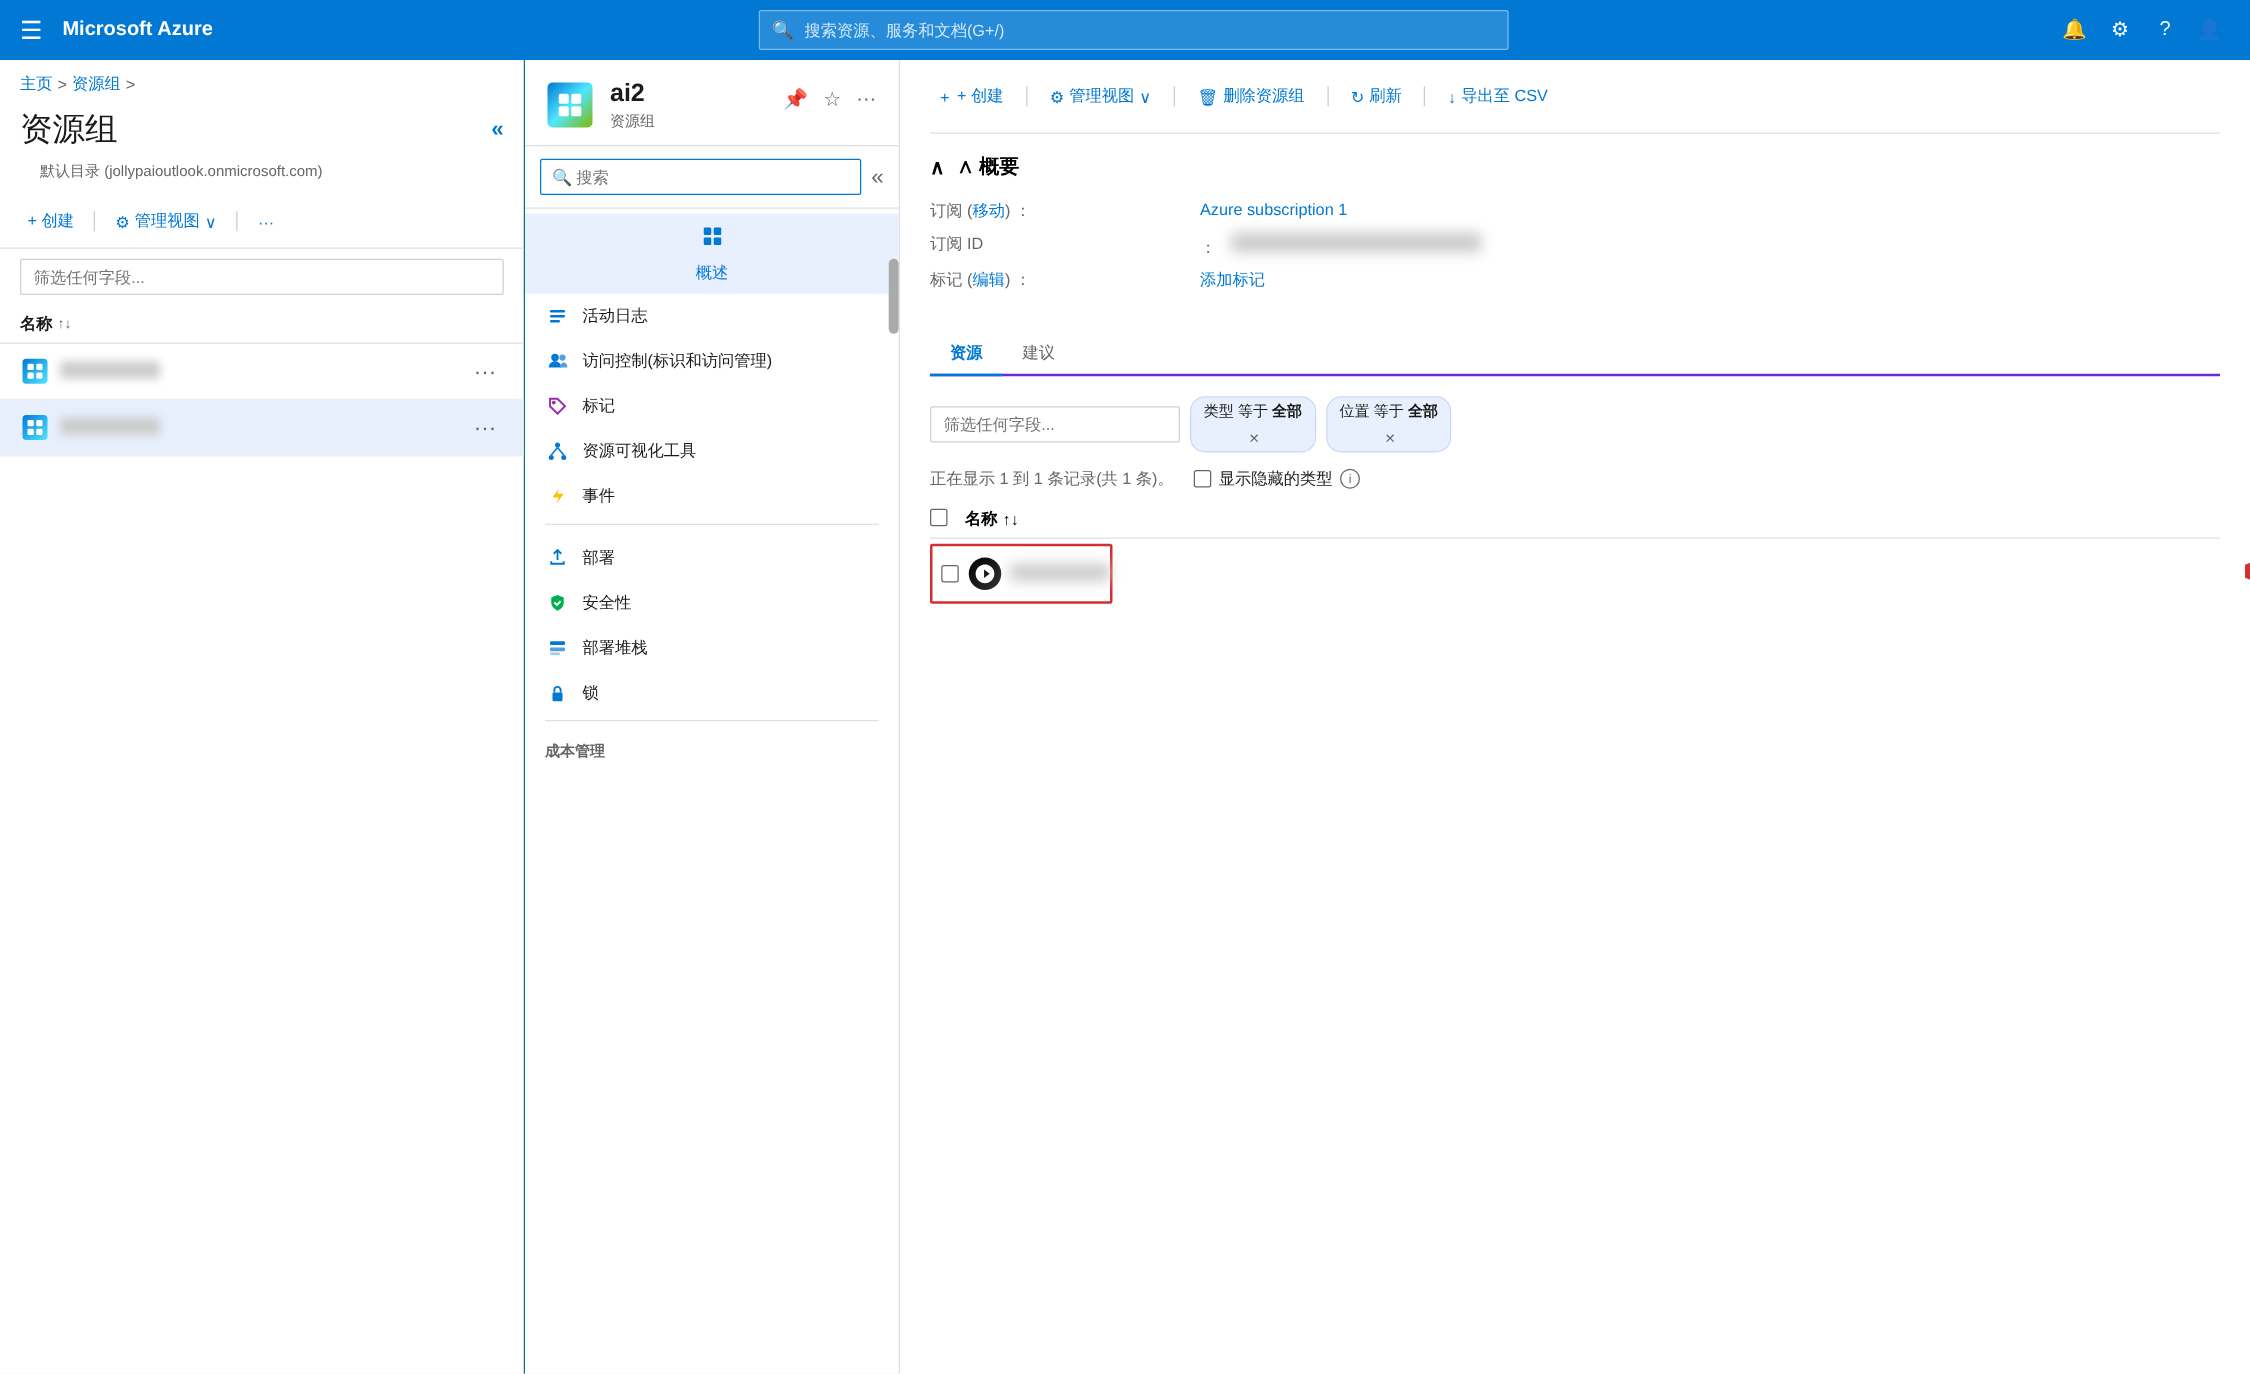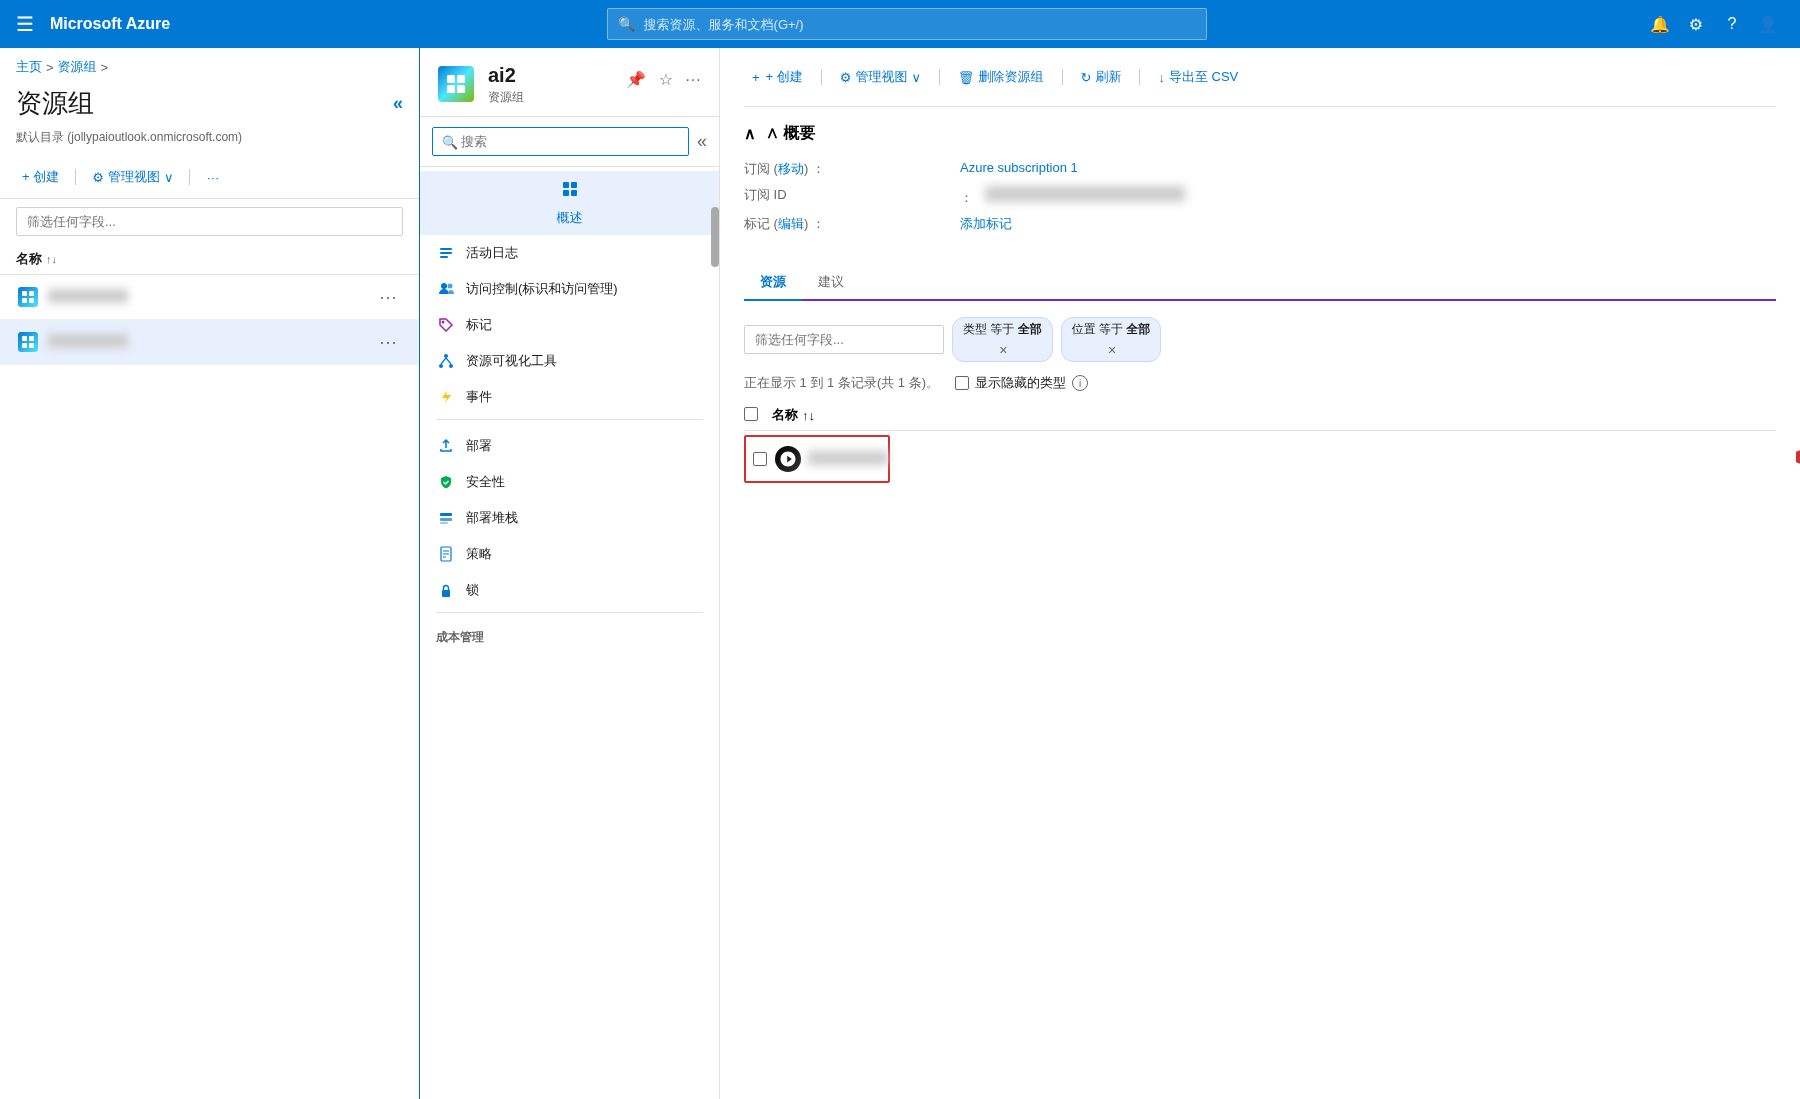--- a/index.html
+++ b/index.html
@@ -101,21 +101,21 @@
       flex: 1;
     }
     .collapse-btn {
       color: #0078d4;
       cursor: pointer;
       font-size: 18px;
       font-weight: bold;
     }
 
     .panel-subtitle {
-      padding: 0 16px 10px;
+      padding: 0 32px 10px;
       font-size: 12px;
       color: #666;
     }
 
     .toolbar {
       display: flex;
       align-items: center;
       padding: 8px 16px;
       gap: 8px;
       border-bottom: 1px solid #e0e0e0;
@@ -727,31 +727,20 @@
       </div>
       <div class="nav-item">
         <span class="nav-item-icon">
           <svg width="16" height="16" viewBox="0 0 16 16">
             <rect x="2" y="3" width="12" height="3" fill="#0078d4" rx="1"></rect>
             <rect x="2" y="8" width="12" height="3" fill="#50a0e0" rx="1"></rect>
             <rect x="2" y="12" width="8" height="2" fill="#a0c8f0" rx="1"></rect>
           </svg>
         </span>
         <span>部署堆栈</span>
-      </div>
-      <div class="nav-item">
-        <span class="nav-item-icon">
-          <svg width="16" height="16" viewBox="0 0 16 16">
-            <rect x="3" y="1" width="10" height="14" fill="none" stroke="#0078d4" stroke-width="1.2" rx="1"></rect>
-            <line x1="5" y1="5" x2="11" y2="5" stroke="#0078d4" stroke-width="1"></line>
-            <line x1="5" y1="8" x2="11" y2="8" stroke="#0078d4" stroke-width="1"></line>
-            <line x1="5" y1="11" x2="8" y2="11" stroke="#0078d4" stroke-width="1"></line>
-          </svg>
-        </span>
-        <span>策略</span>
       </div>
       <div class="nav-item">
         <span class="nav-item-icon">
           <svg width="16" height="16" viewBox="0 0 16 16">
             <rect x="4" y="8" width="8" height="7" fill="#0078d4" rx="1"></rect>
             <path d="M5.5 8V6a2.5 2.5 0 015 0v2" fill="none" stroke="#0078d4" stroke-width="1.5"></path>
           </svg>
         </span>
         <span>锁</span>
       </div>

